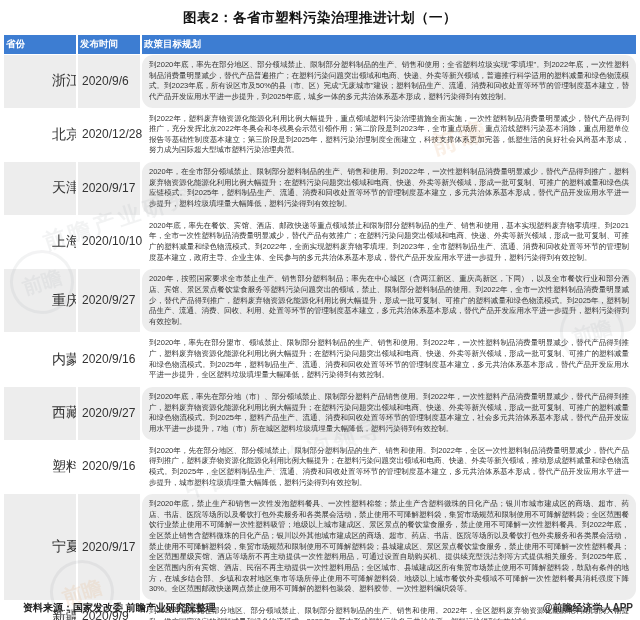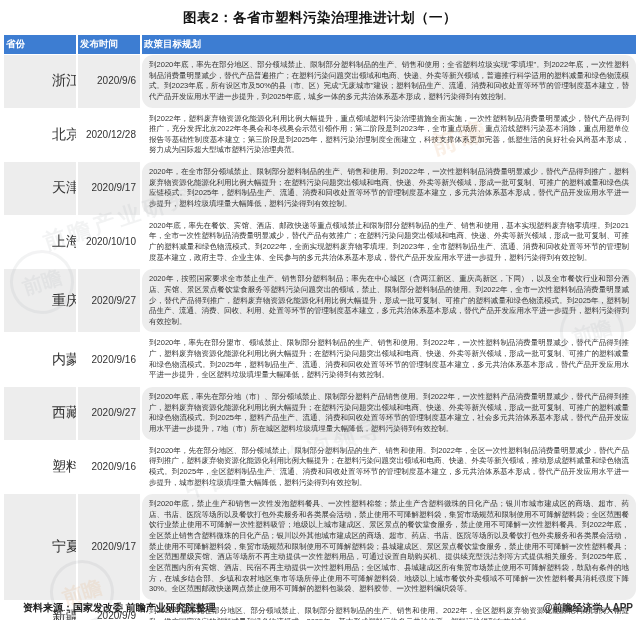--- a/index.html
+++ b/index.html
@@ -23,21 +23,21 @@
     background:#3d7dd2;color:#fff;font-size:9.5px;font-weight:bold;
     padding:3px 2px;text-align:left;
   }
   th.col-province{width:68px;}
   th.col-date{width:58px;}
   td{
     font-size:7.5px;line-height:1.42;vertical-align:middle;
     padding:5px 4px;color:#333;
   }
   td.province{text-align:center;font-size:14px;white-space:nowrap;overflow:hidden;padding-left:48px;}
-  td.date{text-align:right;font-size:10px;white-space:nowrap;}
+  td.date{text-align:left;font-size:12px;white-space:nowrap;}
   td.policy{text-align:justify;text-justify:inter-character;padding:5px 7px;border-radius:11px;}
   tr.odd td{background:#ededed;}
   tr.even td{background:#ffffff;}
   .footer{
     position:absolute;left:16px;right:0;bottom:4px;height:16px;
     display:flex;justify-content:space-between;align-items:center;
     padding:0 7px;
   }
   .source{font-size:10px;font-weight:bold;color:#222;}
   .brand{font-size:10px;font-weight:bold;color:#333;text-align:right;}

